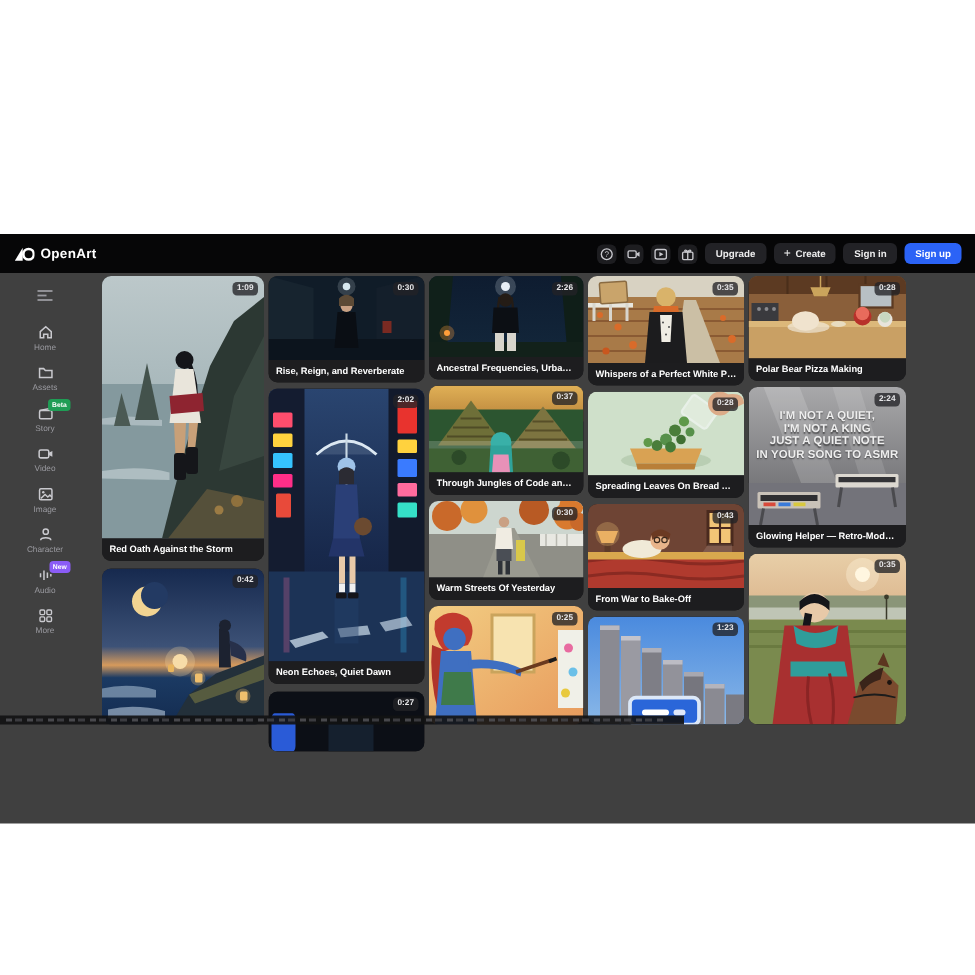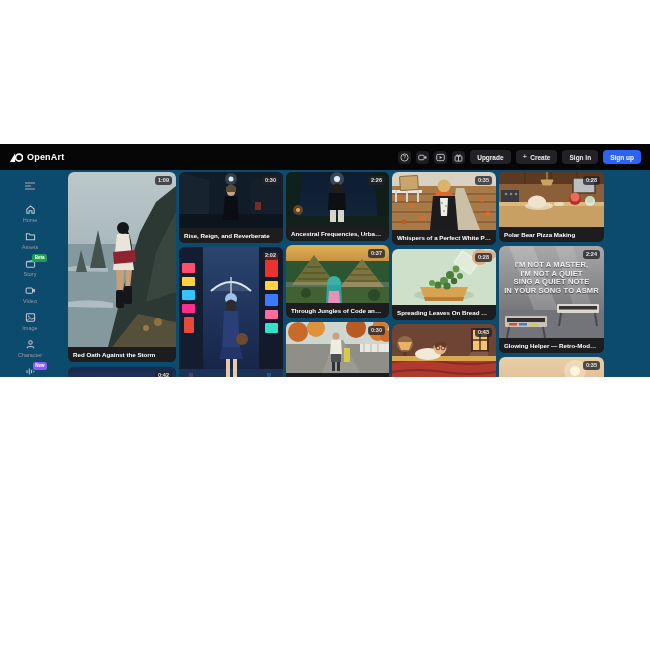--- a/index.html
+++ b/index.html
@@ -1,17 +1,17 @@
 <!DOCTYPE html>
 <html><head>
 <meta charset="utf-8">
 <style>
   html,body{margin:0;padding:0}
   body{width:650px;height:650px;background:#ffffff;font-family:"Liberation Sans",sans-serif;position:relative;overflow:hidden}
-  .app{position:absolute;left:0;top:144px;width:650px;height:233px;background:#0c4a6e;overflow:hidden}
+  .app{position:absolute;left:0;top:156px;width:650px;height:393px;background:#404040;overflow:hidden}
 
   
   .hdr{position:absolute;top:0;left:0;width:650px;height:26px;background:#060607;display:flex;align-items:center;justify-content:space-between;padding:0 9px;box-sizing:border-box;z-index:30}
   .logo{display:flex;align-items:center;gap:4px;color:#fff;font-weight:700;font-size:9px;letter-spacing:.2px}
   .hdr-right{display:flex;align-items:center;gap:5px}
   .icon-btn{width:13px;height:13px;border-radius:4px;background:#1d1d20;display:flex;align-items:center;justify-content:center}
   .btn{height:14px;padding:0 7px;border-radius:4px;background:#222226;color:#ededee;font-size:6.5px;font-weight:700;display:flex;align-items:center;gap:3px;white-space:nowrap}
   .btn.signup{background:#2b63f6;color:#fff}
   .plus{font-size:8px;line-height:1;font-weight:400}
 
@@ -606,23 +606,23 @@
           <rect x="30" y="77" width="8" height="2.5" fill="#d9c93e"></rect>
         <line x1="10" y1="81" x2="8" y2="92" stroke="#4a4a4e" stroke-width="2"></line>
           <line x1="44" y1="81" x2="46" y2="92" stroke="#4a4a4e" stroke-width="2"></line>
         <rect x="58" y="58" width="42" height="9" rx="1" fill="#dcd8d0"></rect>
         <rect x="60" y="60" width="38" height="3.5" fill="#333336"></rect>
         <line x1="62" y1="67" x2="60" y2="80" stroke="#4a4a4e" stroke-width="2"></line>
           <line x1="96" y1="67" x2="98" y2="80" stroke="#4a4a4e" stroke-width="2"></line>
       </svg>
     </div>
     <div class="lyrics">
-      <div>I'M NOT A MASTER,</div>
-      <div>I'M NOT A QUIET</div>
-      <div>SING A QUIET NOTE</div>
+      <div>I'M NOT A QUIET,</div>
+      <div>I'M NOT A KING</div>
+      <div>JUST A QUIET NOTE</div>
       <div>IN YOUR SONG TO ASMR</div>
     </div>
     <span class="duration">2:24</span>
     <div class="titlebar">
         <span>Glowing Helper — Retro-Modern Indie ...</span>
       </div>
   </div>
 
   <div class="card" style="left:499px;top:213px;width:105px;height:114px">
     <div class="thumb full">

